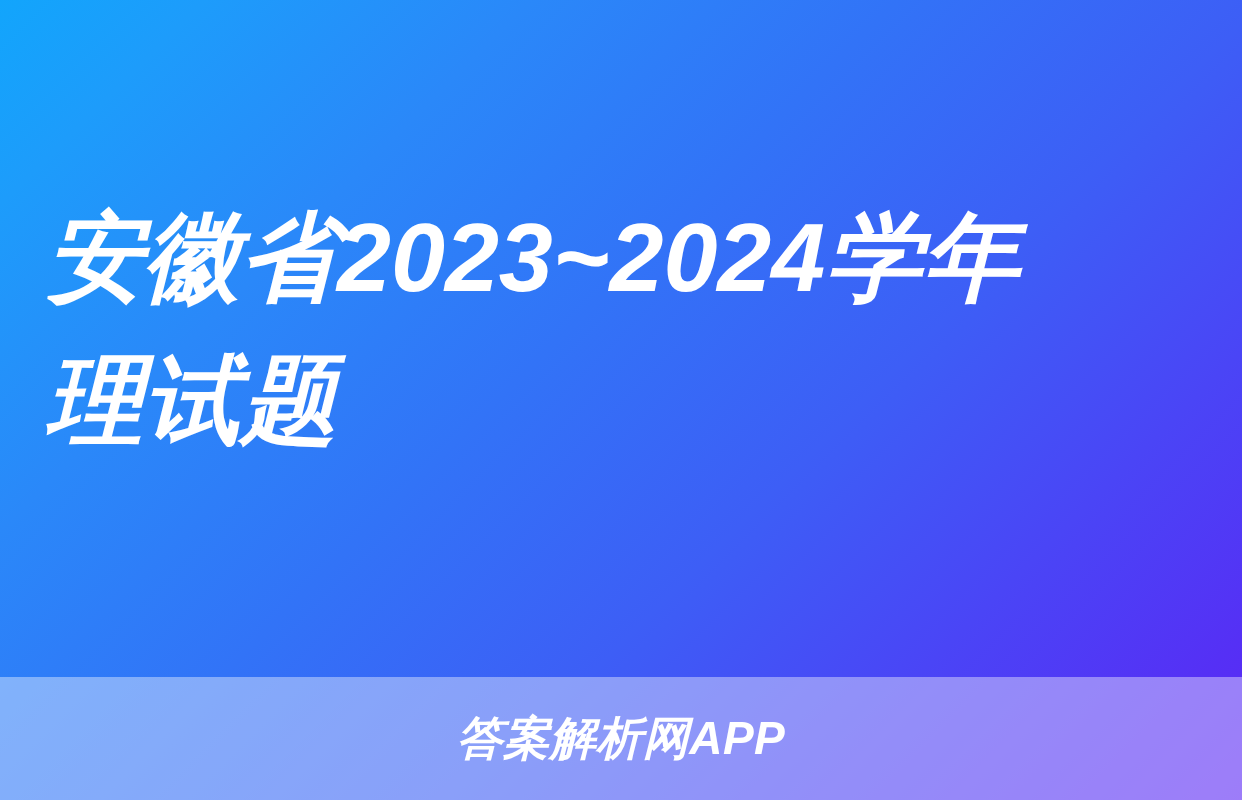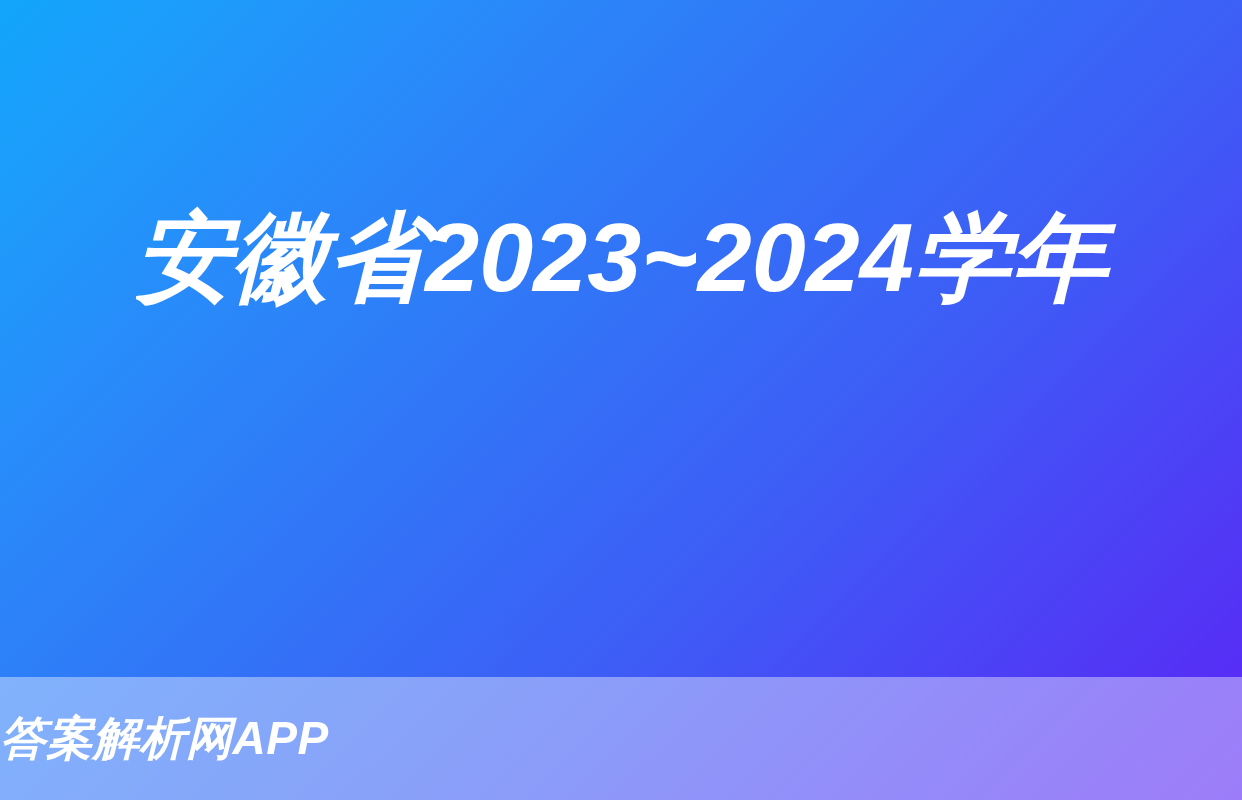--- a/index.html
+++ b/index.html
@@ -30,21 +30,21 @@
   }
 
   
   .title-block {
     position: absolute;
     left: 0;
     right: 0;
     top: 186px;
     padding: 0 46px;
     box-sizing: border-box;
-    text-align: center;
+    text-align: left;
   }
 
   .title-line {
     display: block;
     color: #ffffff;
     font-size: 97px;
     line-height: 143px;
     font-weight: 700;
     font-style: italic;
     letter-spacing: 0px;
@@ -55,40 +55,41 @@
   
   .footer-band {
     position: absolute;
     left: 0;
     right: 0;
     top: 677px;
     height: 123px;
     background: rgba(255, 255, 255, 0.40);
     display: flex;
     align-items: center;
-    justify-content: flex-start;
+    justify-content: center;
   }
 
   .watermark {
     color: #ffffff;
     font-size: 46px;
     line-height: 46px;
     font-weight: 700;
     font-style: italic;
     letter-spacing: 0.5px;
     white-space: nowrap;
     padding-bottom: 2px;
   }
 </style>
 </head>
 <body>
 
 <div id="poster">
 
   <div class="title-block">
     <span class="title-line">安徽省2023~2024学年</span>
+    <span class="title-line">理试题</span>
   </div>
 
   <div class="footer-band">
     <span class="watermark">答案解析网APP</span>
   </div>
 
 </div>
 
 </body></html>

